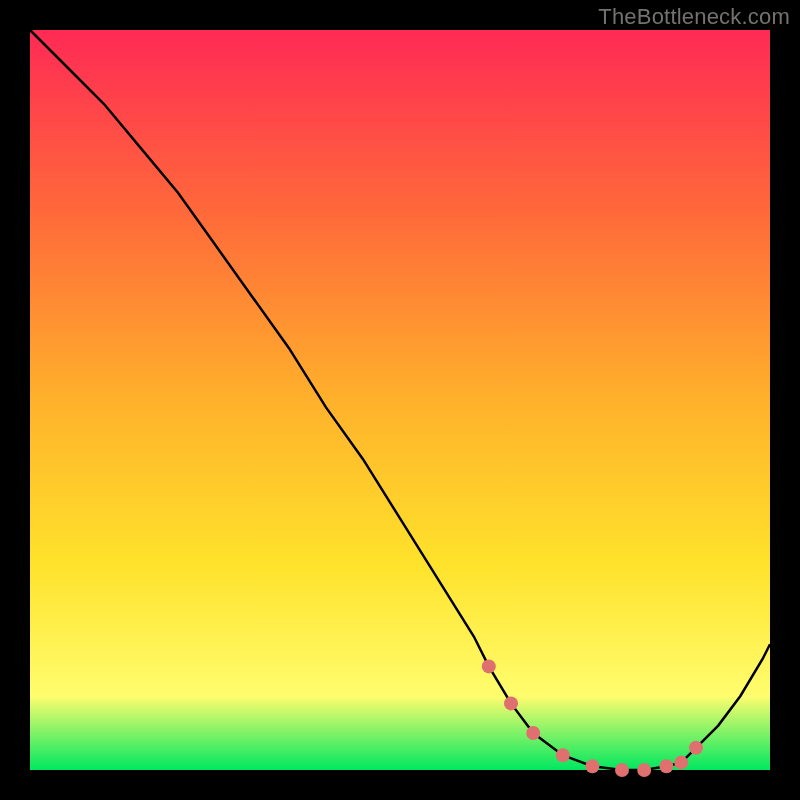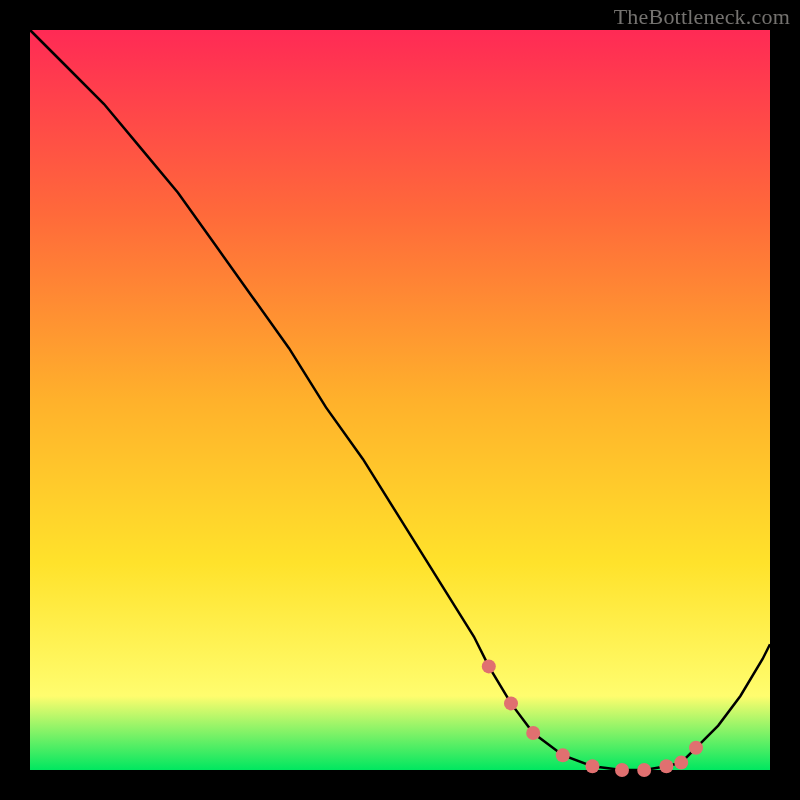--- a/index.html
+++ b/index.html
@@ -17,21 +17,21 @@
   }
   svg {
     position: absolute;
     top: 0;
     left: 0;
   }
   .watermark {
     position: absolute;
     top: 4px;
     right: 10px;
-    font-family: Liberation Serif, serif;
+    font-family: Liberation Sans, sans-serif;
     font-size: 22px;
     color: #74726f;
     letter-spacing: 0.2px;
   }
 </style>
 </head>
 <body>
 <div class="stage">
 
 <svg id="chart-svg" width="800" height="800" viewBox="0 0 800 800">

